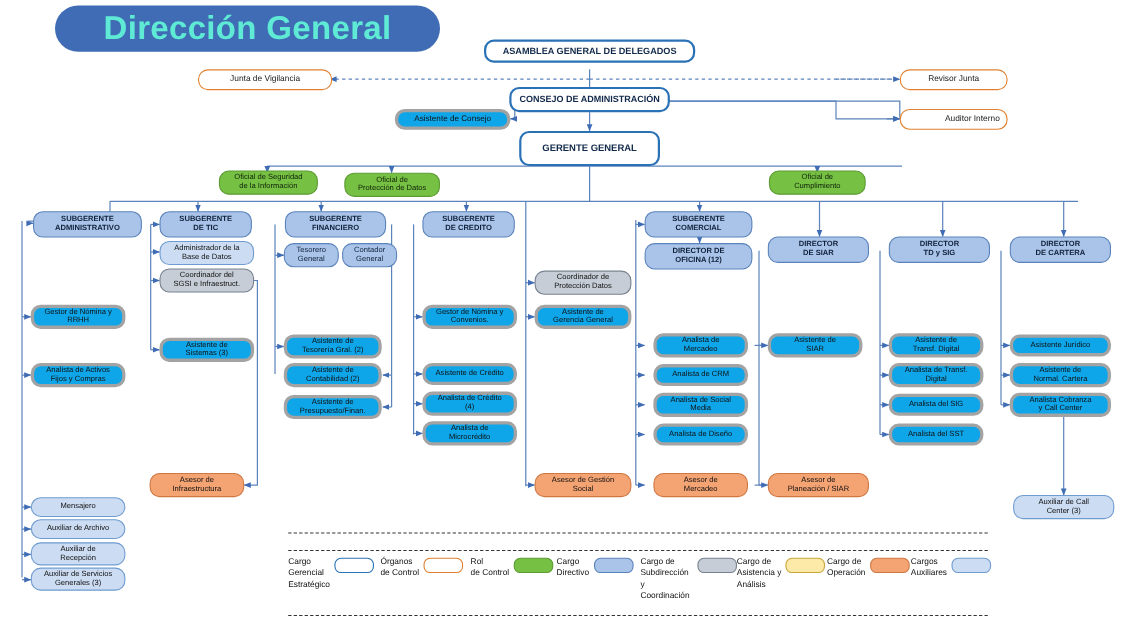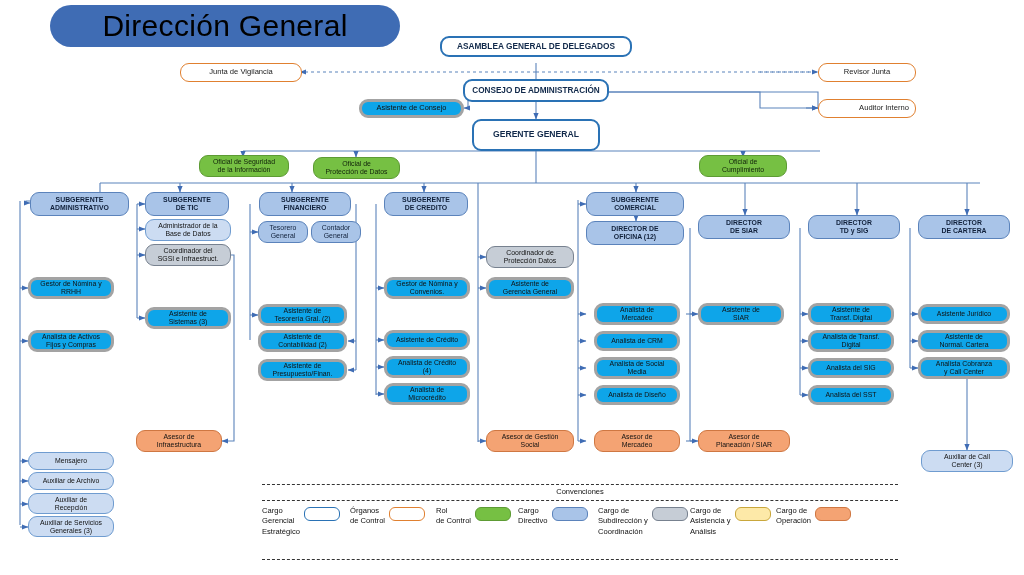--- a/index.html
+++ b/index.html
@@ -4,21 +4,21 @@
 <style>
   html,body{margin:0;padding:0;background:#ffffff;}
   body{width:1024px;height:575px;position:relative;overflow:hidden;
        font-family:"Liberation Sans","DejaVu Sans",sans-serif;}
   #canvas{position:absolute;left:0;top:0;width:1024px;height:575px;}
   svg.wires{position:absolute;left:0;top:0;width:1024px;height:575px;pointer-events:none;}
 
   
   .banner{position:absolute;left:50px;top:5px;width:350px;height:42px;
           background:#3f6cb4;border-radius:21px;display:flex;align-items:center;
-          justify-content:center;color:#000000;font-size:30px;font-weight:400;
+          justify-content:center;color:#5eead4;font-size:30px;font-weight:700;
           letter-spacing:.3px;}
 
   
   .node{position:absolute;box-sizing:border-box;display:flex;align-items:center;
         justify-content:center;text-align:center;border-radius:9px;
         line-height:1.12;padding:1px 2px;}
 
   
   .t-gerencial{background:#ffffff;border:2px solid #2a72b5;color:#11294a;font-weight:bold;}
   .t-organo{background:#ffffff;border:1.6px solid #e08030;color:#1b1b1b;}
@@ -276,21 +276,20 @@
 
   <div class="node t-asist" style="left:918px;top:304px;width:92px;height:20px;font-size:6.9px;white-space:pre-line;">Asistente Jurídico</div>
   <div class="node t-asist" style="left:918px;top:330px;width:92px;height:22px;font-size:6.9px;white-space:pre-line;">Asistente de
 Normal. Cartera</div>
   <div class="node t-asist" style="left:918px;top:357px;width:92px;height:22px;font-size:6.9px;white-space:pre-line;">Analista Cobranza
 y Call Center</div>
   <div class="node t-aux" style="left:921px;top:450px;width:92px;height:22px;font-size:6.9px;white-space:pre-line;">Auxiliar de Call
 Center (3)</div>
 
   <div class="legend"></div>
-  <div class="legend-title">Convenciones</div>
   <div class="legend-rule2"></div>
   <div class="legend-items" id="legend-items">
       <div class="leg" style="width: 88px;">
         <span class="lb">Cargo
 Gerencial
 Estratégico</span>
         <span class="sw" style="background: rgb(255, 255, 255); border: 1.4px solid rgb(42, 114, 181);"></span>
       </div>
       <div class="leg" style="width: 86px;">
         <span class="lb">Órganos
@@ -317,15 +316,20 @@
         <span class="lb">Cargo de
 Asistencia y
 Análisis</span>
         <span class="sw" style="background: rgb(253, 233, 168); border: 1.4px solid rgb(201, 167, 60);"></span>
       </div>
       <div class="leg" style="width: 80px;">
         <span class="lb">Cargo de
 Operación</span>
         <span class="sw" style="background: rgb(244, 163, 115); border: 1.4px solid rgb(207, 119, 66);"></span>
       </div>
+      <div class="leg" style="width: 70px;">
+        <span class="lb">Cargos
+Auxiliares</span>
+        <span class="sw" style="background: rgb(204, 220, 242); border: 1.4px solid rgb(111, 156, 208);"></span>
+      </div>
     </div>
 
 </div>
 
 </body></html>

